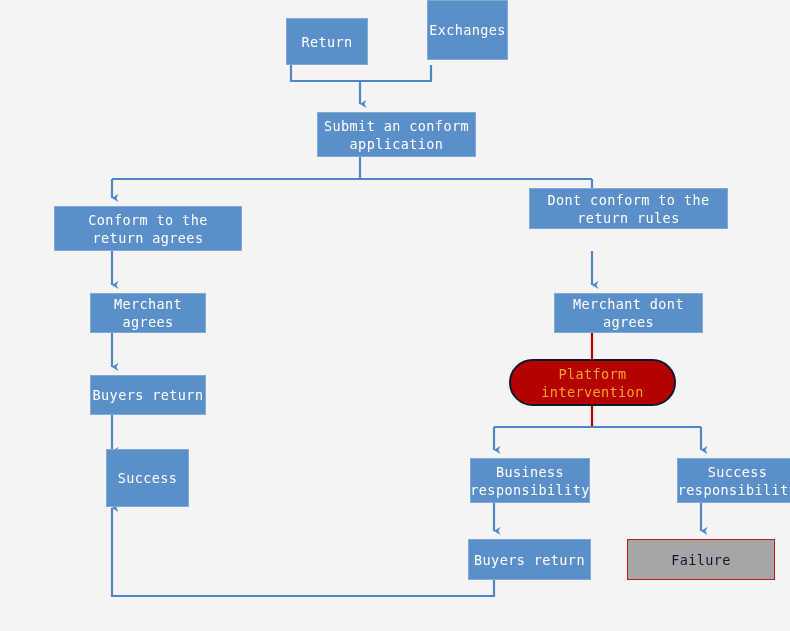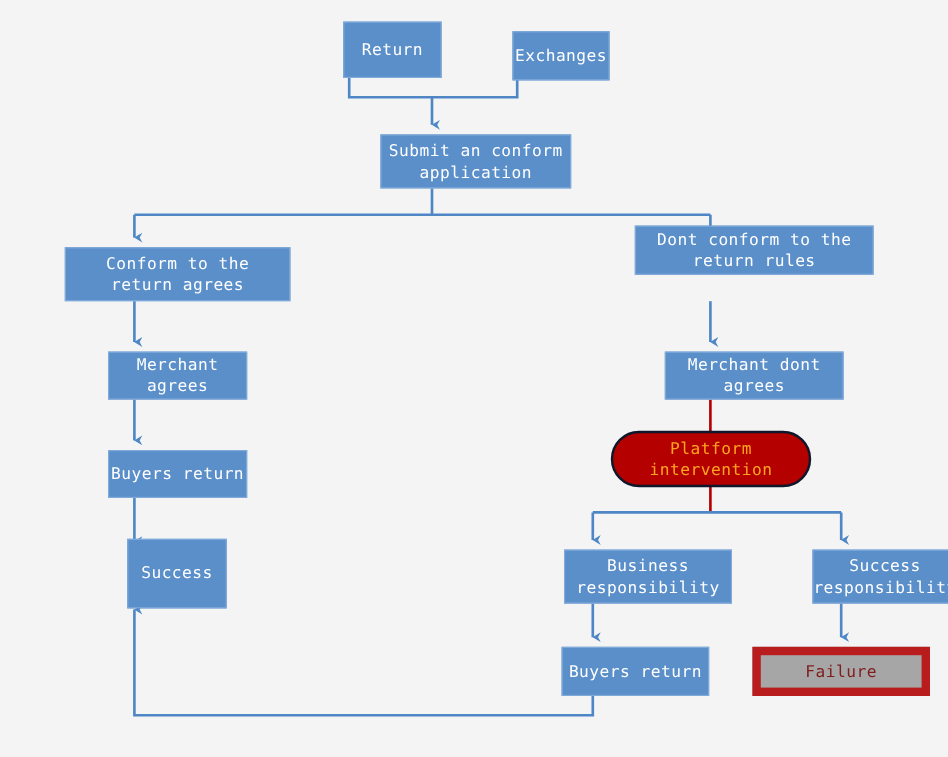--- a/index.html
+++ b/index.html
@@ -48,22 +48,22 @@
     margin-left: 36px;
   }
   .node.platform {
     background: #b50000;
     border: 2px solid #0f172a;
     border-radius: 26px;
     color: #ffa61f;
   }
   .node.terminal-gray {
     background: #a6a6a6;
-    border: 7px solid #b91c1c;
-    color: #7f1d1d;
+    border: 1px solid #b91c1c;
+    color: #0f172a;
   }
 </style>
 </head>
 <body>
 
 <div id="canvas">
 
   <svg id="edges" viewBox="0 0 790 631" width="790" height="631" xmlns="http://www.w3.org/2000/svg">
     <defs>
       <marker id="arrowBlue" markerWidth="9" markerHeight="9" refX="4.5" refY="7.4" orient="auto" markerUnits="userSpaceOnUse">
@@ -105,21 +105,21 @@
 
       <path d="M494,503 L494,531" marker-end="url(#arrowBlue)"></path>
       <path d="M701,503 L701,531" marker-end="url(#arrowBlue)"></path>
 
       <path d="M494,580 L494,596 L112,596 L112,508" marker-end="url(#arrowBlueUp)"></path>
     </g>
   </svg>
 
   <div class="node process" style="left:250px; top:18px; width:82px; height:47px;">Return</div>
 
-  <div class="node process" style="left:391px; top:26px; width:81px; height:41px;">Exchanges</div>
+  <div class="node process" style="left:391px; top:0; width:81px; height:60px;">Exchanges</div>
 
   <div class="node process" style="left:281px; top:112px; width:159px; height:45px;">Submit an conform
 application</div>
 
   <div class="node process" style="left:18px; top:206px; width:188px; height:45px;">Conform to the
 return agrees</div>
 
   <div class="node process" style="left:493px; top:188px; width:199px; height:41px;">Dont conform to the
 return rules</div>
 
@@ -127,21 +127,21 @@
 
   <div class="node process" style="left:54px; top:293px; width:116px; height:40px;">Merchant agrees</div>
 
   <div class="node process" style="left:54px; top:375px; width:116px; height:40px;">Buyers return</div>
 
   <div class="node platform" style="left:509px; top:359px; width:167px; height:47px;">Platform
 intervention</div>
 
   <div class="node process" style="left:70px; top:449px; width:83px; height:58px;">Success</div>
 
-  <div class="node process" style="left:434px; top:458px; width:140px; height:45px;">Business
+  <div class="node process" style="left:434px; top:458px; width:120px; height:45px;">Business
 responsibility</div>
 
   <div class="node process" style="left:641px; top:458px; width:121px; height:45px;">Success
 responsibility</div>
 
   <div class="node process" style="left:432px; top:539px; width:123px; height:41px;">Buyers return</div>
 
   <div class="node terminal-gray" style="left:627px; top:539px; width:148px; height:41px;">Failure</div>
 
 </div>

